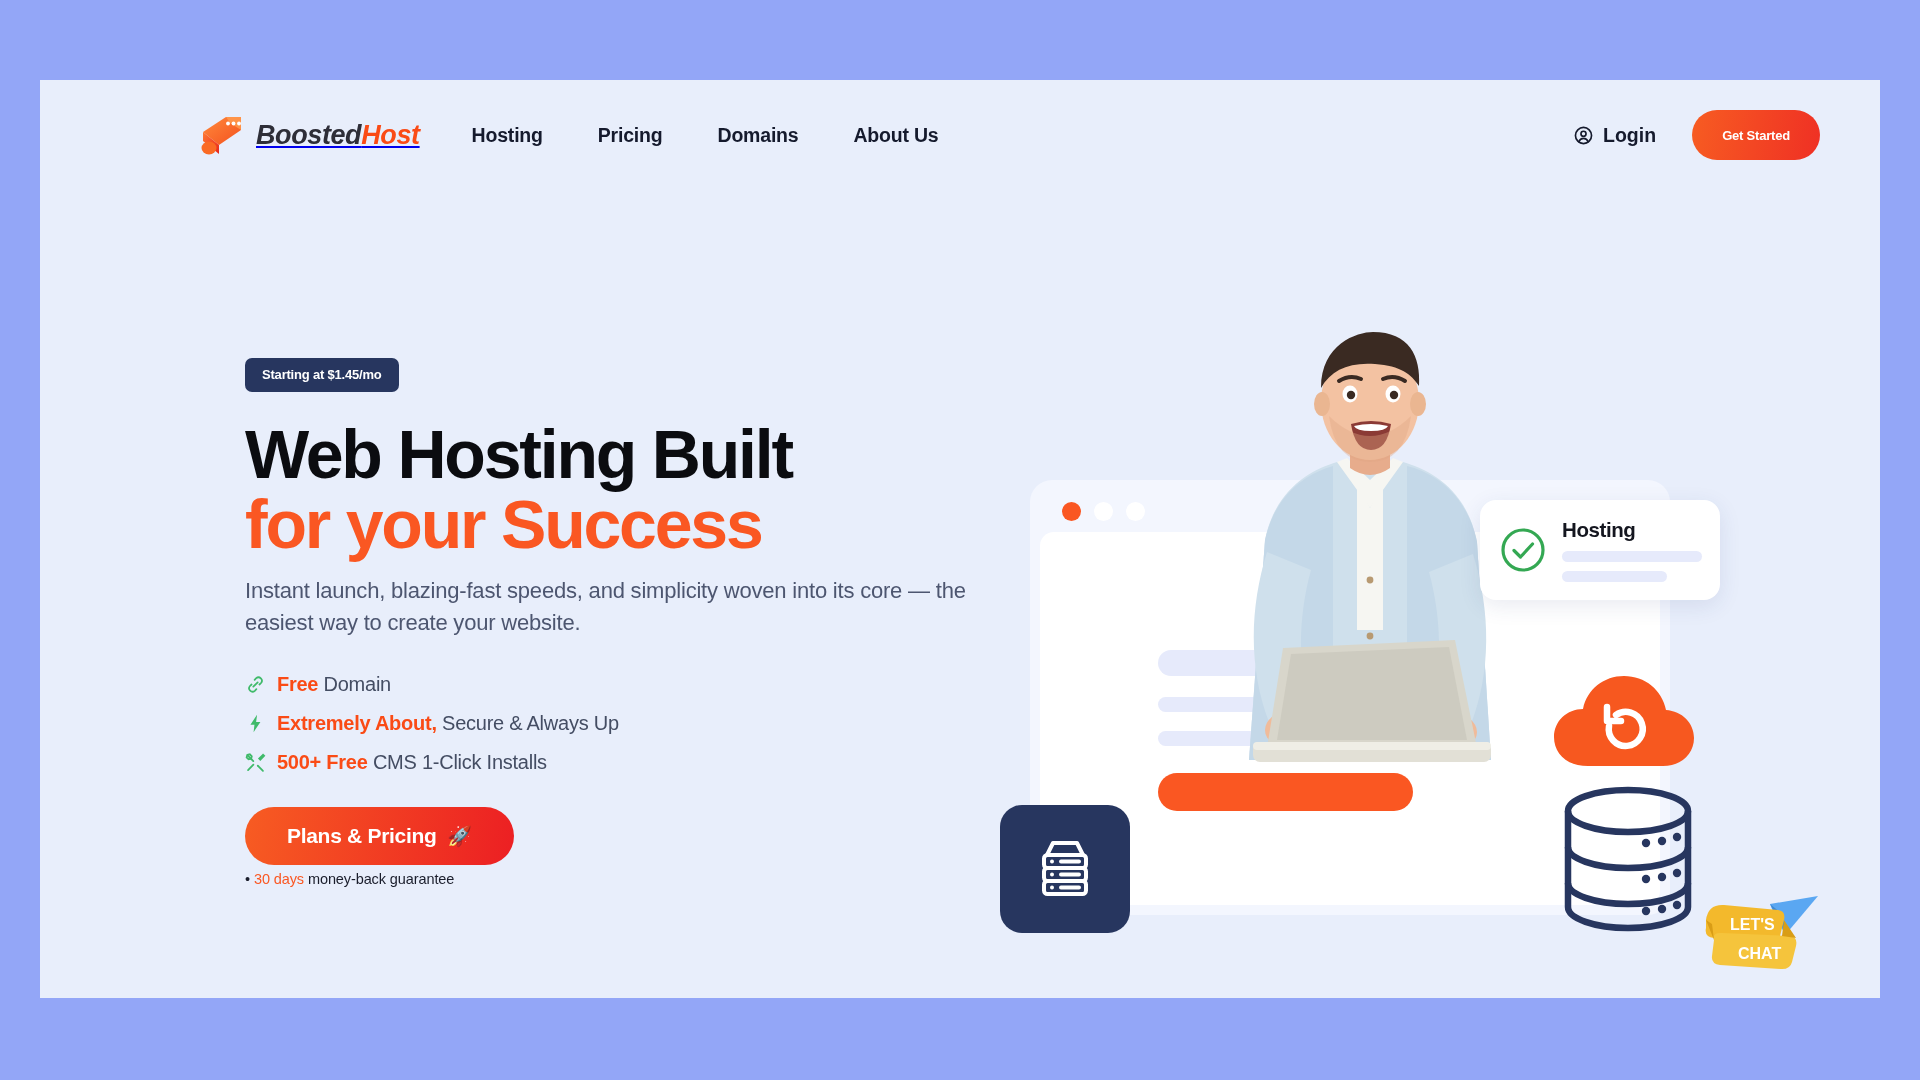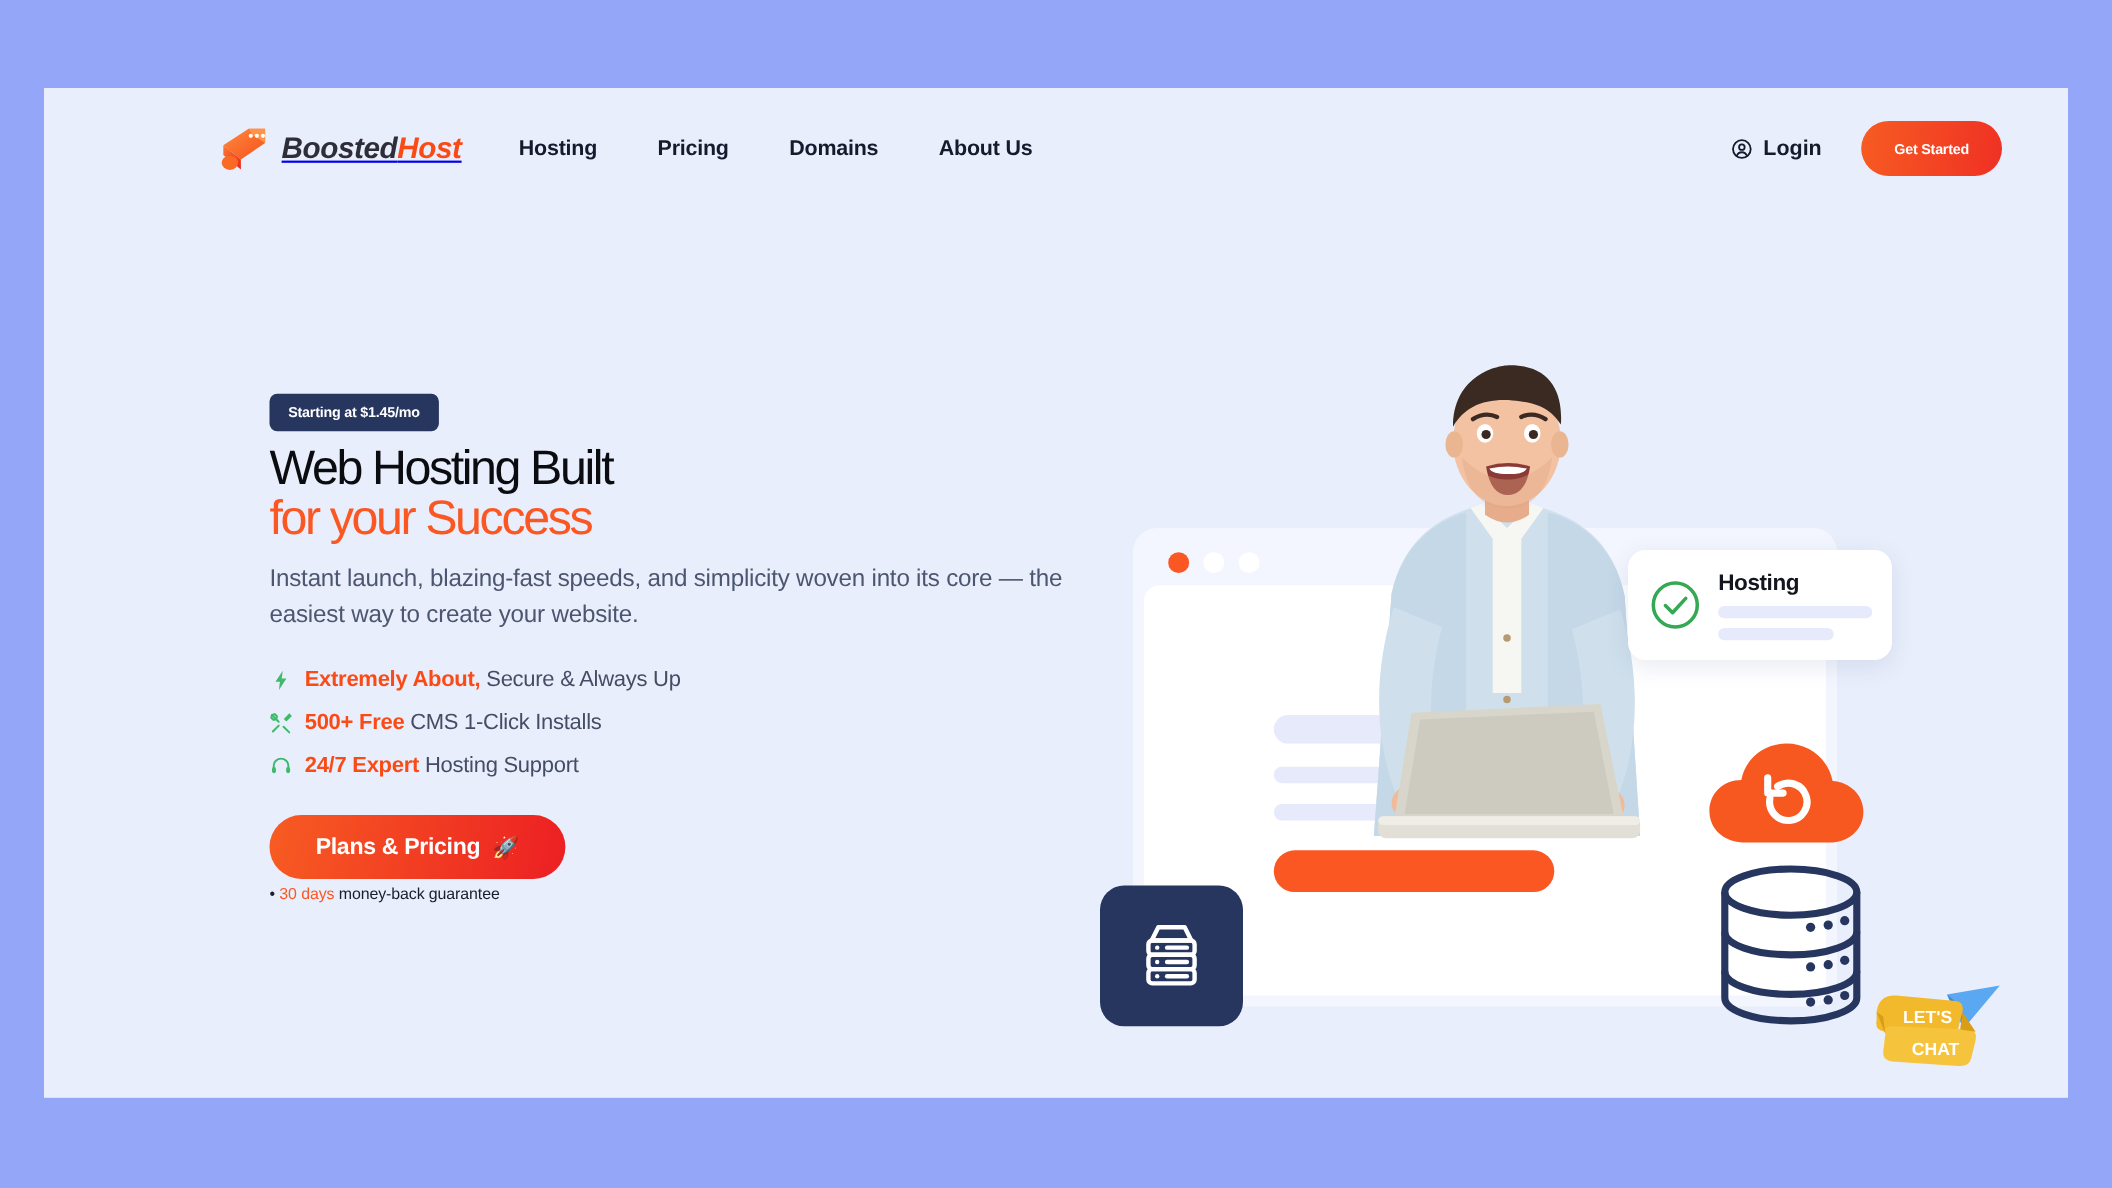--- a/index.html
+++ b/index.html
@@ -117,24 +117,24 @@
     background: #27365f;
     color: #ffffff;
     font-size: 13px;
     font-weight: 700;
     letter-spacing: -0.2px;
     padding: 9px 17px 10px;
     border-radius: 7px;
   }
 
   .headline {
-    margin-top: 11px;
-    font-size: 44px;
+    margin-top: 27px;
+    font-size: 68px;
     line-height: 1.03;
-    font-weight: 400;
+    font-weight: 700;
     letter-spacing: -2.2px;
     color: #0b0c10;
   }
   .headline .accent { color: #fa5722; display: block; }
 
   .subhead {
     margin-top: 16px;
     width: 730px;
     font-size: 22px;
     line-height: 1.45;
@@ -364,42 +364,42 @@
 
       <h1 class="headline">
         <span>Web Hosting Built</span>
         <span class="accent">for your Success</span>
       </h1>
 
       <p class="subhead">Instant launch, blazing-fast speeds, and simplicity woven into its core — the easiest way to create your website.</p>
 
       <ul class="features">
         <li class="feature">
+          <svg class="f-ico" viewBox="0 0 24 24" fill="none" stroke="#3fba6a" stroke-width="2" stroke-linecap="round">
+            <path d="M9.5 14.5l5-5"></path>
+            <path d="M11 6.6l1.8-1.8a3.9 3.9 0 0 1 5.5 5.5L16.5 12"></path>
+            <path d="M13 17.4l-1.8 1.8a3.9 3.9 0 0 1-5.5-5.5L7.5 12"></path>
+          </svg>
+          <span><span class="f-strong">Free</span><span> Domain</span></span>
+        </li>
+        <li class="feature">
           <svg class="f-ico" viewBox="0 0 24 24">
             <path d="M13.8 2L6.2 13.4h4.6L9.8 22l7.8-11.8h-4.9z" fill="#3fba6a"></path>
           </svg>
           <span><span class="f-strong">Extremely About,</span><span> Secure &amp; Always Up</span></span>
         </li>
         <li class="feature">
           <svg class="f-ico" viewBox="0 0 24 24" fill="none" stroke="#3fba6a" stroke-width="2.1" stroke-linecap="round">
             <path d="M3.3 4.2l6.2 6.2"></path>
             <path d="M14.6 15.6l5.9 5.9"></path>
             <path d="M20.6 3.2l-4.3 4.3 1.2 1.2 4.3-4.3z"></path>
             <path d="M3.5 20.6l6.1-6.1"></path>
             <path d="M2.6 3.3l2.9-.7 2.2 2.2-.7 2.9-2.9.7-2.2-2.2z"></path>
           </svg>
           <span><span class="f-strong">500+ Free</span><span> CMS 1-Click Installs</span></span>
-        </li>
-        <li class="feature">
-          <svg class="f-ico" viewBox="0 0 24 24" fill="none" stroke="#3fba6a" stroke-width="2" stroke-linecap="round">
-            <path d="M4.4 14v-2.2a7.6 7.6 0 0 1 15.2 0V14"></path>
-            <rect x="2.6" y="13" width="4.1" height="6.3" rx="1.9" fill="#3fba6a" stroke="none"></rect>
-            <rect x="17.3" y="13" width="4.1" height="6.3" rx="1.9" fill="#3fba6a" stroke="none"></rect>
-          </svg>
-          <span><span class="f-strong">24/7 Expert</span><span> Hosting Support</span></span>
         </li>
       </ul>
 
       <button class="btn-plans">
         <span>Plans &amp; Pricing</span>
         <span class="rocket">🚀</span>
       </button>
 
       <div class="guarantee">
         <span class="dot">•</span>

